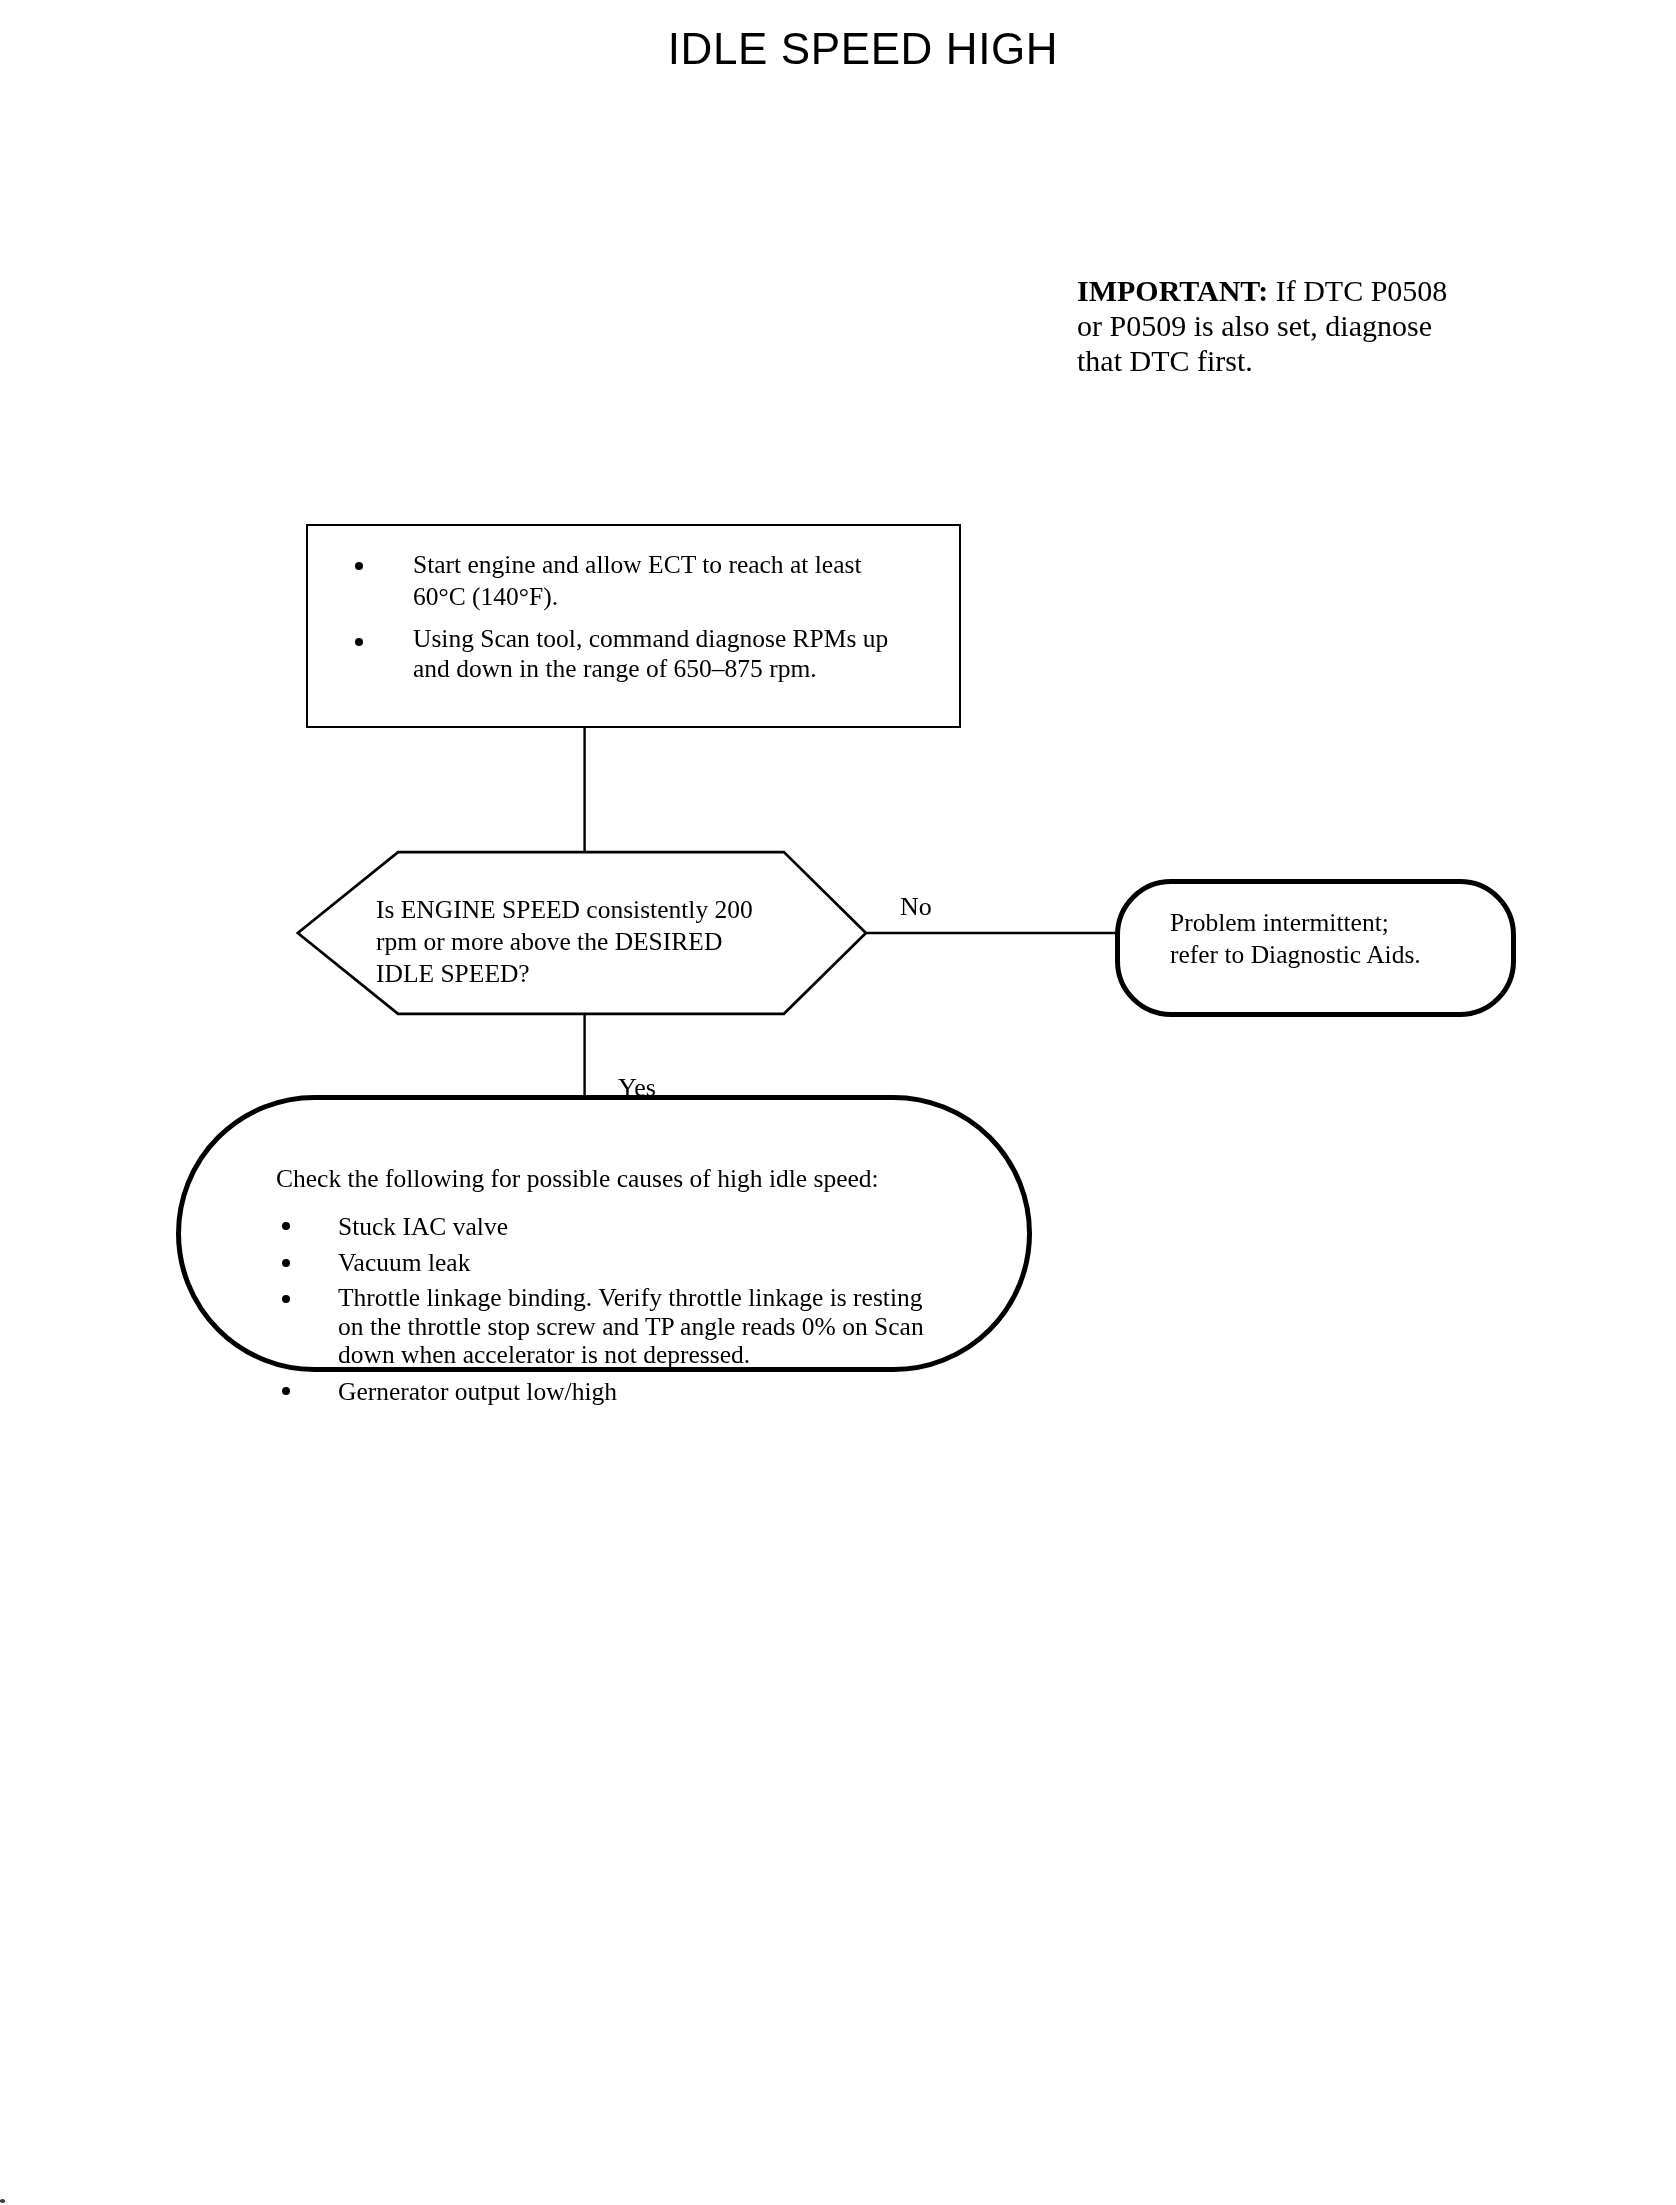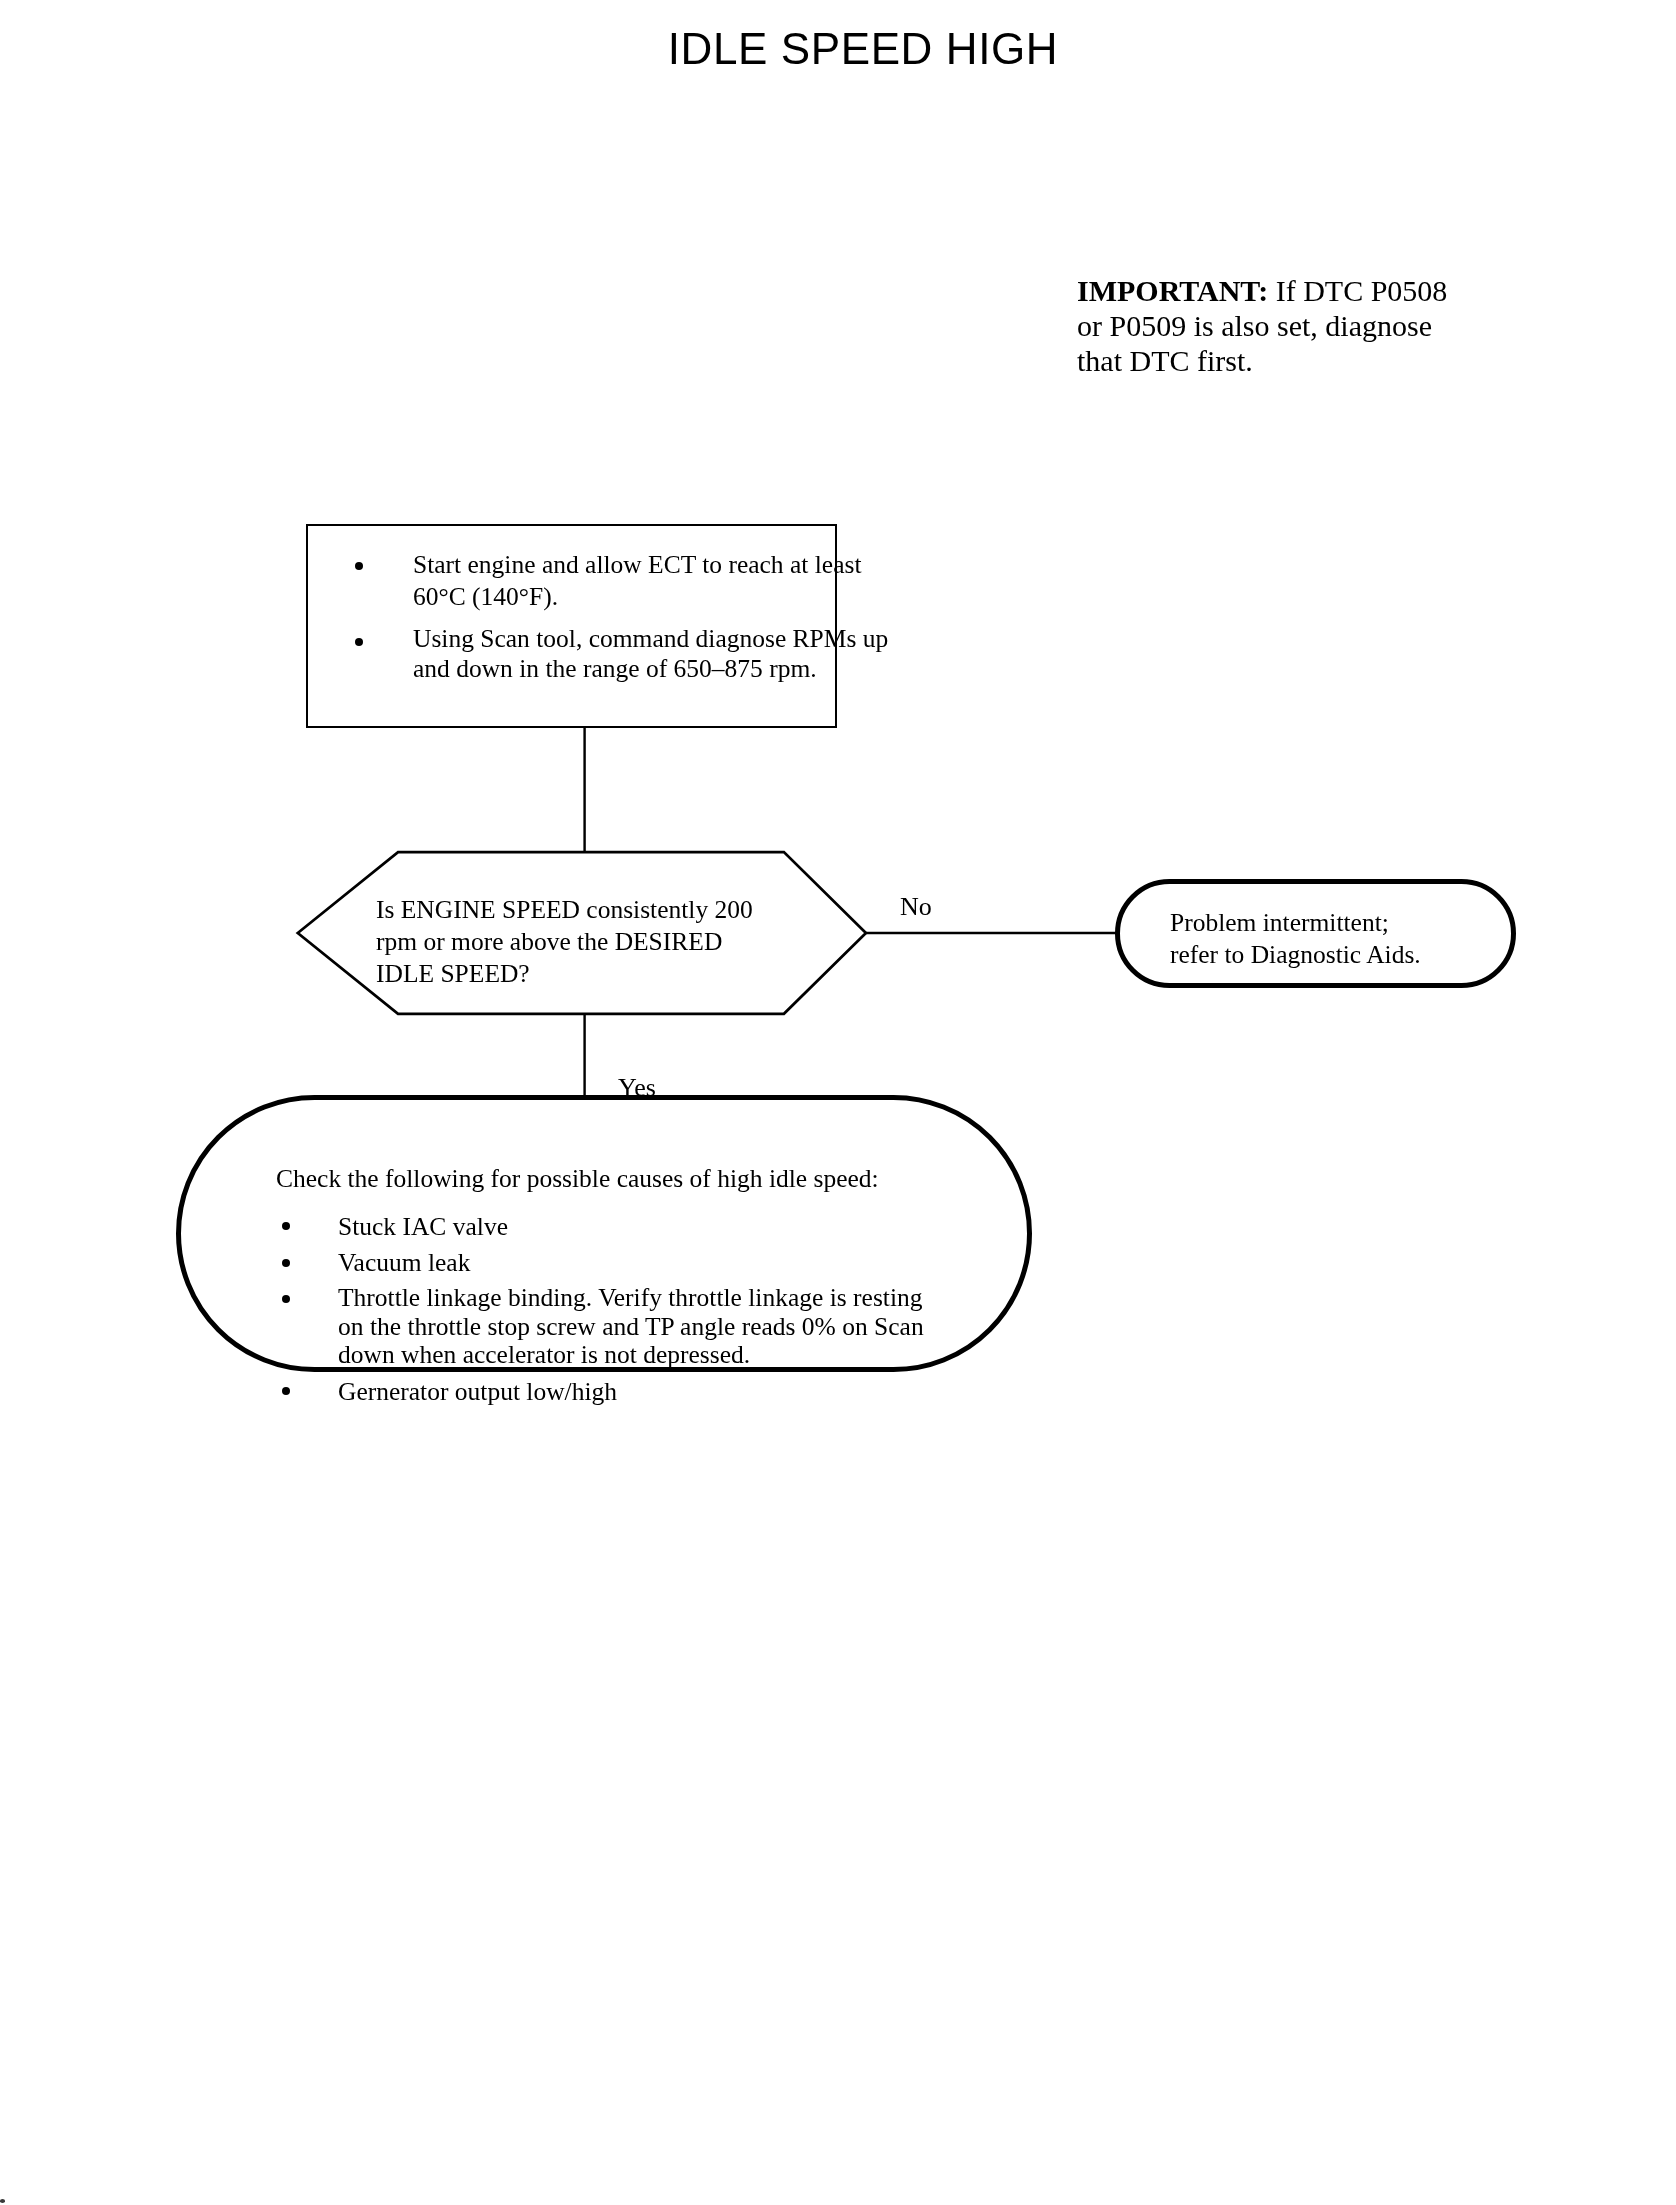--- a/index.html
+++ b/index.html
@@ -11,27 +11,27 @@
   .abs{position:absolute;}
   .title{
     font-family:"Liberation Sans", sans-serif;
     font-size:44px;line-height:44px;letter-spacing:0.6px;white-space:nowrap;
     transform:translateX(-50%);
   }
   .body-text{font-size:25.5px;line-height:32px;white-space:nowrap;}
   .imp{font-size:30px;line-height:35px;white-space:nowrap;}
   .imp b{font-weight:bold;}
   .step-box{
-    left:306px;top:524px;width:531px;height:204px;
+    left:306px;top:524px;width:655px;height:204px;
     border:2.4px solid #000;background:#fff;box-sizing:border-box;padding-left:15px;
   }
   .terminal{
     border:5.5px solid #000;background:#fff;box-sizing:border-box;
   }
-  .terminal.small{left:1115px;top:879px;width:401px;height:109px;border-radius:56px;}
+  .terminal.small{left:1115px;top:879px;width:401px;height:138px;border-radius:56px;}
   .terminal.big{left:176px;top:1095px;width:856px;height:277px;border-radius:171px;}
   .dot{
     width:8px;height:8px;border-radius:50%;background:#000;
   }
   .branch{font-size:26px;line-height:26px;white-space:nowrap;}
   svg.overlay{position:absolute;left:0;top:0;pointer-events:none;}
   .speck{left:0;top:2199px;width:4.9px;height:3.6px;background:#3a3a3a;border-radius:50%;}
 </style>
 </head>
 <body>

